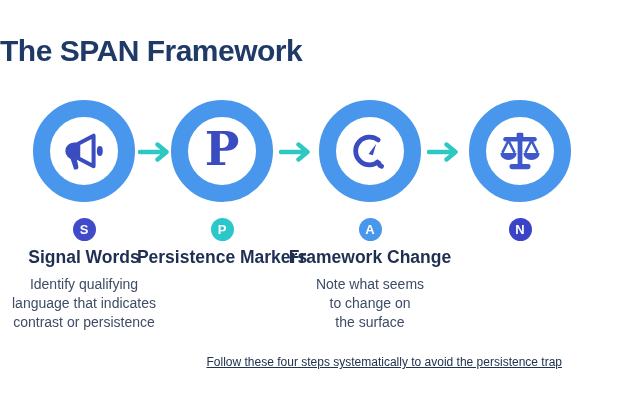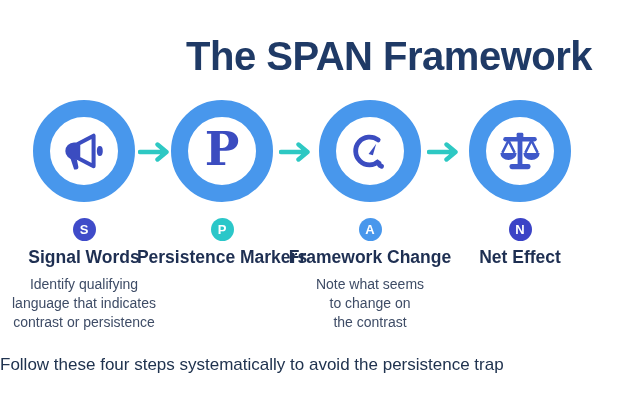--- a/index.html
+++ b/index.html
@@ -1,32 +1,32 @@
 <!DOCTYPE html>
 <html><head>
 <meta charset="utf-8">
 <style>
   html,body{margin:0;padding:0;background:#ffffff;}
   .canvas{position:relative;width:624px;height:416px;background:#ffffff;overflow:hidden;
           font-family:"Liberation Sans","DejaVu Sans",sans-serif;}
-  .title{position:absolute;top:34px;left:0;width:592px;text-align:right;
-         font-size:40px;font-weight:bold;color:#1f3a66;letter-spacing:-0.5px;}
+  .title{position:absolute;top:34px;left:0;width:592px;text-align:left;
+         font-size:30px;font-weight:bold;color:#1f3a66;letter-spacing:-0.5px;}
   .step{position:absolute;top:100px;text-align:center;}
   .ring{width:68px;height:68px;border:17px solid #4897ec;border-radius:50%;
         background:#ffffff;margin:0 auto;display:flex;align-items:center;justify-content:center;}
   .glyph-p{font-family:"DejaVu Serif","Liberation Serif",serif;font-weight:bold;
            font-size:46px;line-height:1;color:#3b4cc0;transform:translateY(-2px);}
   .badge{width:23px;height:23px;border-radius:50%;margin:16px auto 0;
          display:flex;align-items:center;justify-content:center;}
   .badge span{color:#ffffff;font-size:13px;font-weight:bold;}
   .step-label{margin-top:6px;font-size:17.5px;font-weight:bold;color:#1e2f52;white-space:nowrap;}
   .step-desc{margin-top:7px;font-size:14px;line-height:19px;color:#3e4c66;white-space:pre-line;}
   .arrow{position:absolute;top:141px;}
-  .footer{position:absolute;top:355px;left:0;width:562px;text-align:left;
-          font-size:17px;color:#20334f;}
+  .footer{position:absolute;top:355px;left:0;width:562px;text-align:right;
+          font-size:12px;color:#20334f;text-decoration:underline;}
   
   .step1{left:-4px;width:176px;}
   .step2{left:124px;width:196px;}
   .step3{left:282px;width:176px;}
   .step4{left:420px;width:200px;}
   .arrow1{left:138px;} .arrow2{left:279px;} .arrow3{left:427px;}
 </style>
 </head>
 <body>
 
@@ -76,21 +76,21 @@
         <path d="M32.5 12.5 A14.5 14.5 0 1 0 33.5 34.5 q-1.5 4 2.5 5.5" fill="none" stroke="#3b4cc0" stroke-width="5" stroke-linecap="round"></path>
         <path d="M22.5 27 L30.5 16.5 L27 28.5 Z" fill="#3b4cc0"></path>
       </svg>
     </div>
     <div class="badge" style="background: rgb(72, 151, 236);">
       <span>A</span>
     </div>
     <div class="step-label">Framework Change</div>
     <div class="step-desc">Note what seems
 to change on
-the contrast</div>
+the surface</div>
   </div>
 
   <svg class="arrow arrow3" width="34" height="22" viewBox="0 0 34 22">
     <path d="M2 11 H27 M19.5 3.5 L28.5 11 L19.5 18.5" stroke="#2ec8c3" stroke-width="4.4" fill="none" stroke-linecap="round" stroke-linejoin="round"></path>
   </svg>
 
   <div class="step step4">
     <div class="ring">
       <svg width="46" height="46" viewBox="0 0 48 48">
         <rect x="20.5" y="5" width="7" height="5.5" rx="1.5" fill="#3f58c9"></rect>
@@ -99,18 +99,17 @@
         <rect x="13" y="37.5" width="22" height="5.5" rx="2.5" fill="#3f58c9"></rect>
         <path d="M12 13 L5.5 26 M12 13 L18.5 26" stroke="#3f58c9" stroke-width="2.6" fill="none"></path>
         <path d="M3.5 26 a8.5 7.5 0 0 0 17 0 Z" fill="#3f58c9"></path>
         <path d="M36 13 L29.5 26 M36 13 L42.5 26" stroke="#3f58c9" stroke-width="2.6" fill="none"></path>
         <path d="M27.5 26 a8.5 7.5 0 0 0 17 0 Z" fill="#3f58c9"></path>
       </svg>
     </div>
     <div class="badge" style="background: rgb(59, 67, 198);">
       <span>N</span>
     </div>
-    <div class="step-label">Net Effect</div>
   </div>
 
   <div class="footer">Follow these four steps systematically to avoid the persistence trap</div>
 
 </div>
 
 </body></html>

